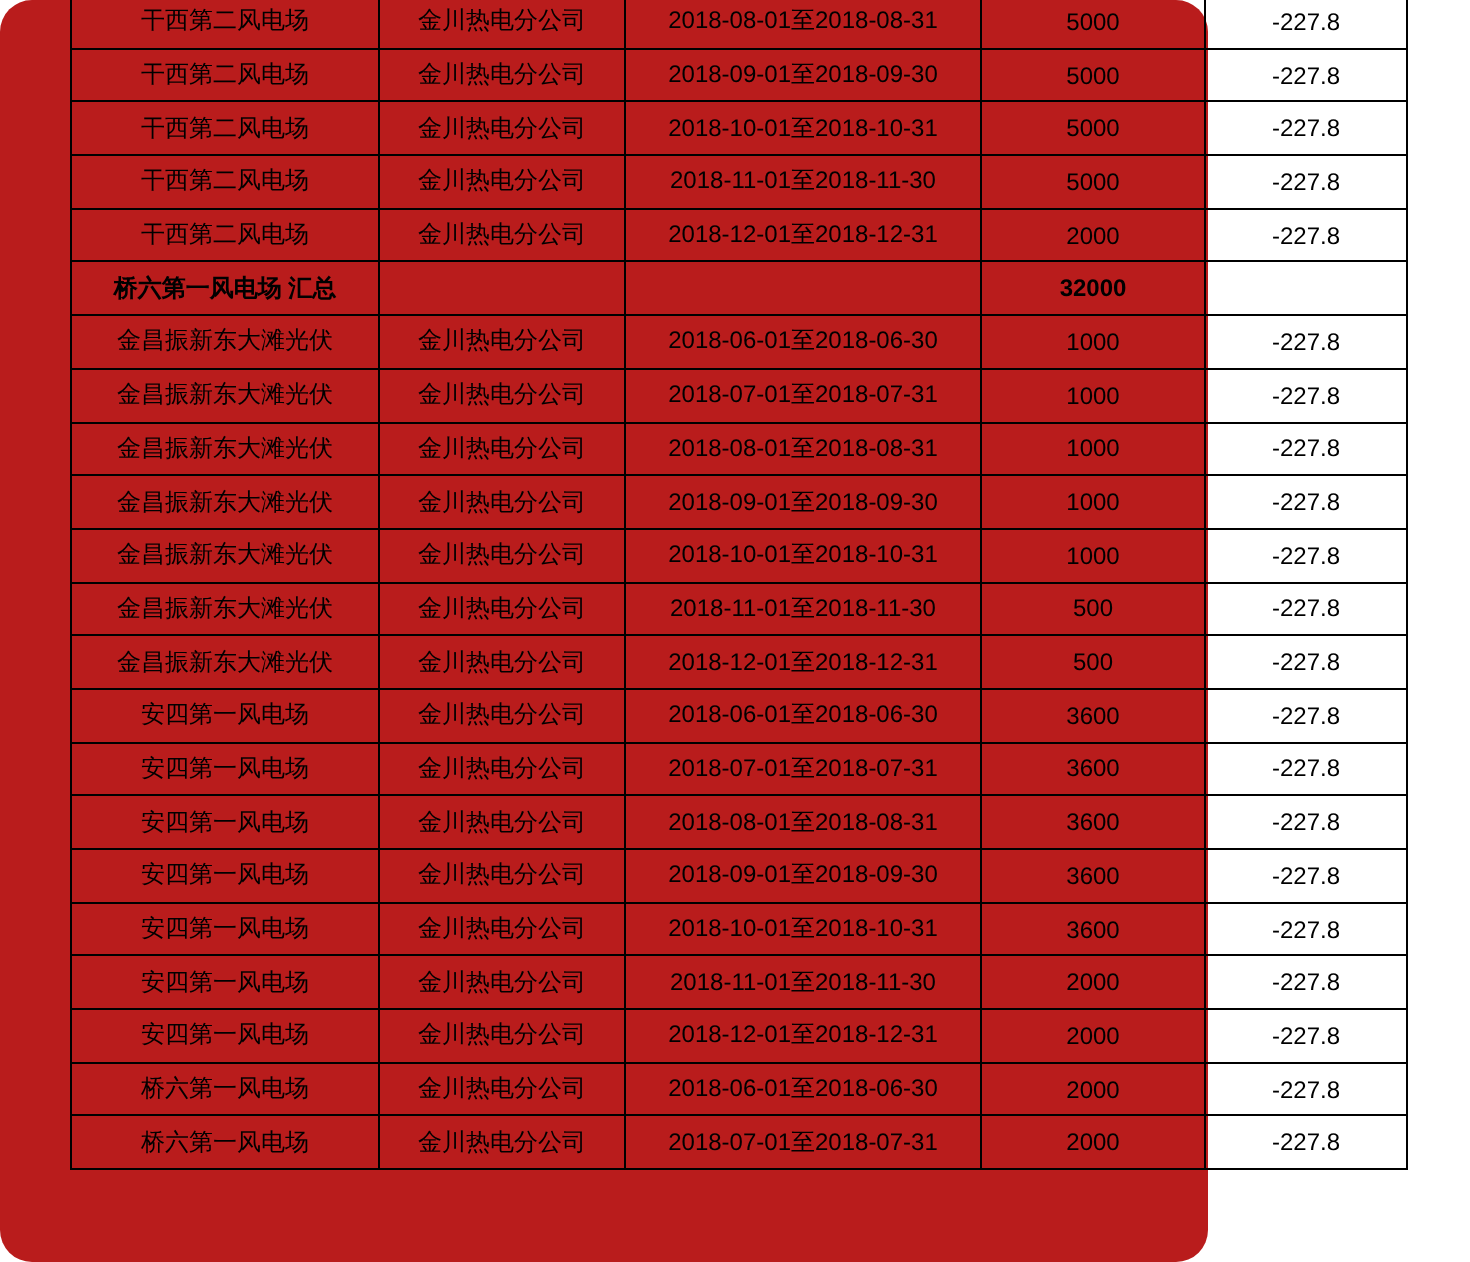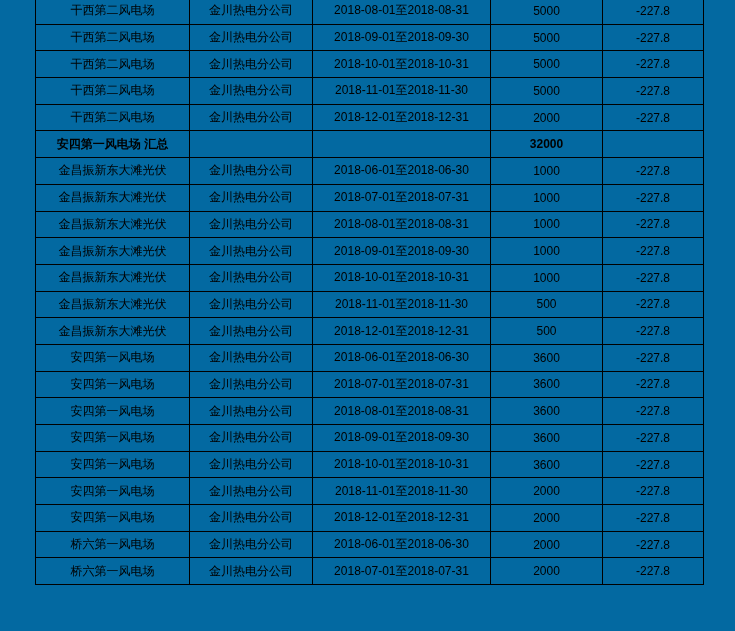--- a/index.html
+++ b/index.html
@@ -5,23 +5,24 @@
   html, body {
     margin: 0;
     padding: 0;
     background: #ffffff;
     width: 735px;
     height: 631px;
     overflow: hidden;
   }
   .page {
     position: relative;
-    width: 735px;
+    width: 604px;
     height: 631px;
-    background: #0369a1;
+    background: #b91c1c;
+    border-radius: 16px;
   }
   table.data-table {
     position: absolute;
     left: 35px;
     top: -3px;
     width: 668px;
     border-collapse: collapse;
     table-layout: fixed;
   }
   table.data-table td {
@@ -82,21 +83,21 @@
           <td>-227.8</td>
         </tr>
         <tr>
           <td>干西第二风电场</td>
           <td>金川热电分公司</td>
           <td>2018-12-01至2018-12-31</td>
           <td>2000</td>
           <td>-227.8</td>
         </tr>
         <tr class="summary">
-          <td>安四第一风电场 汇总</td>
+          <td>桥六第一风电场 汇总</td>
           <td></td>
           <td></td>
           <td>32000</td>
           <td></td>
         </tr>
         <tr>
           <td>金昌振新东大滩光伏</td>
           <td>金川热电分公司</td>
           <td>2018-06-01至2018-06-30</td>
           <td>1000</td>

